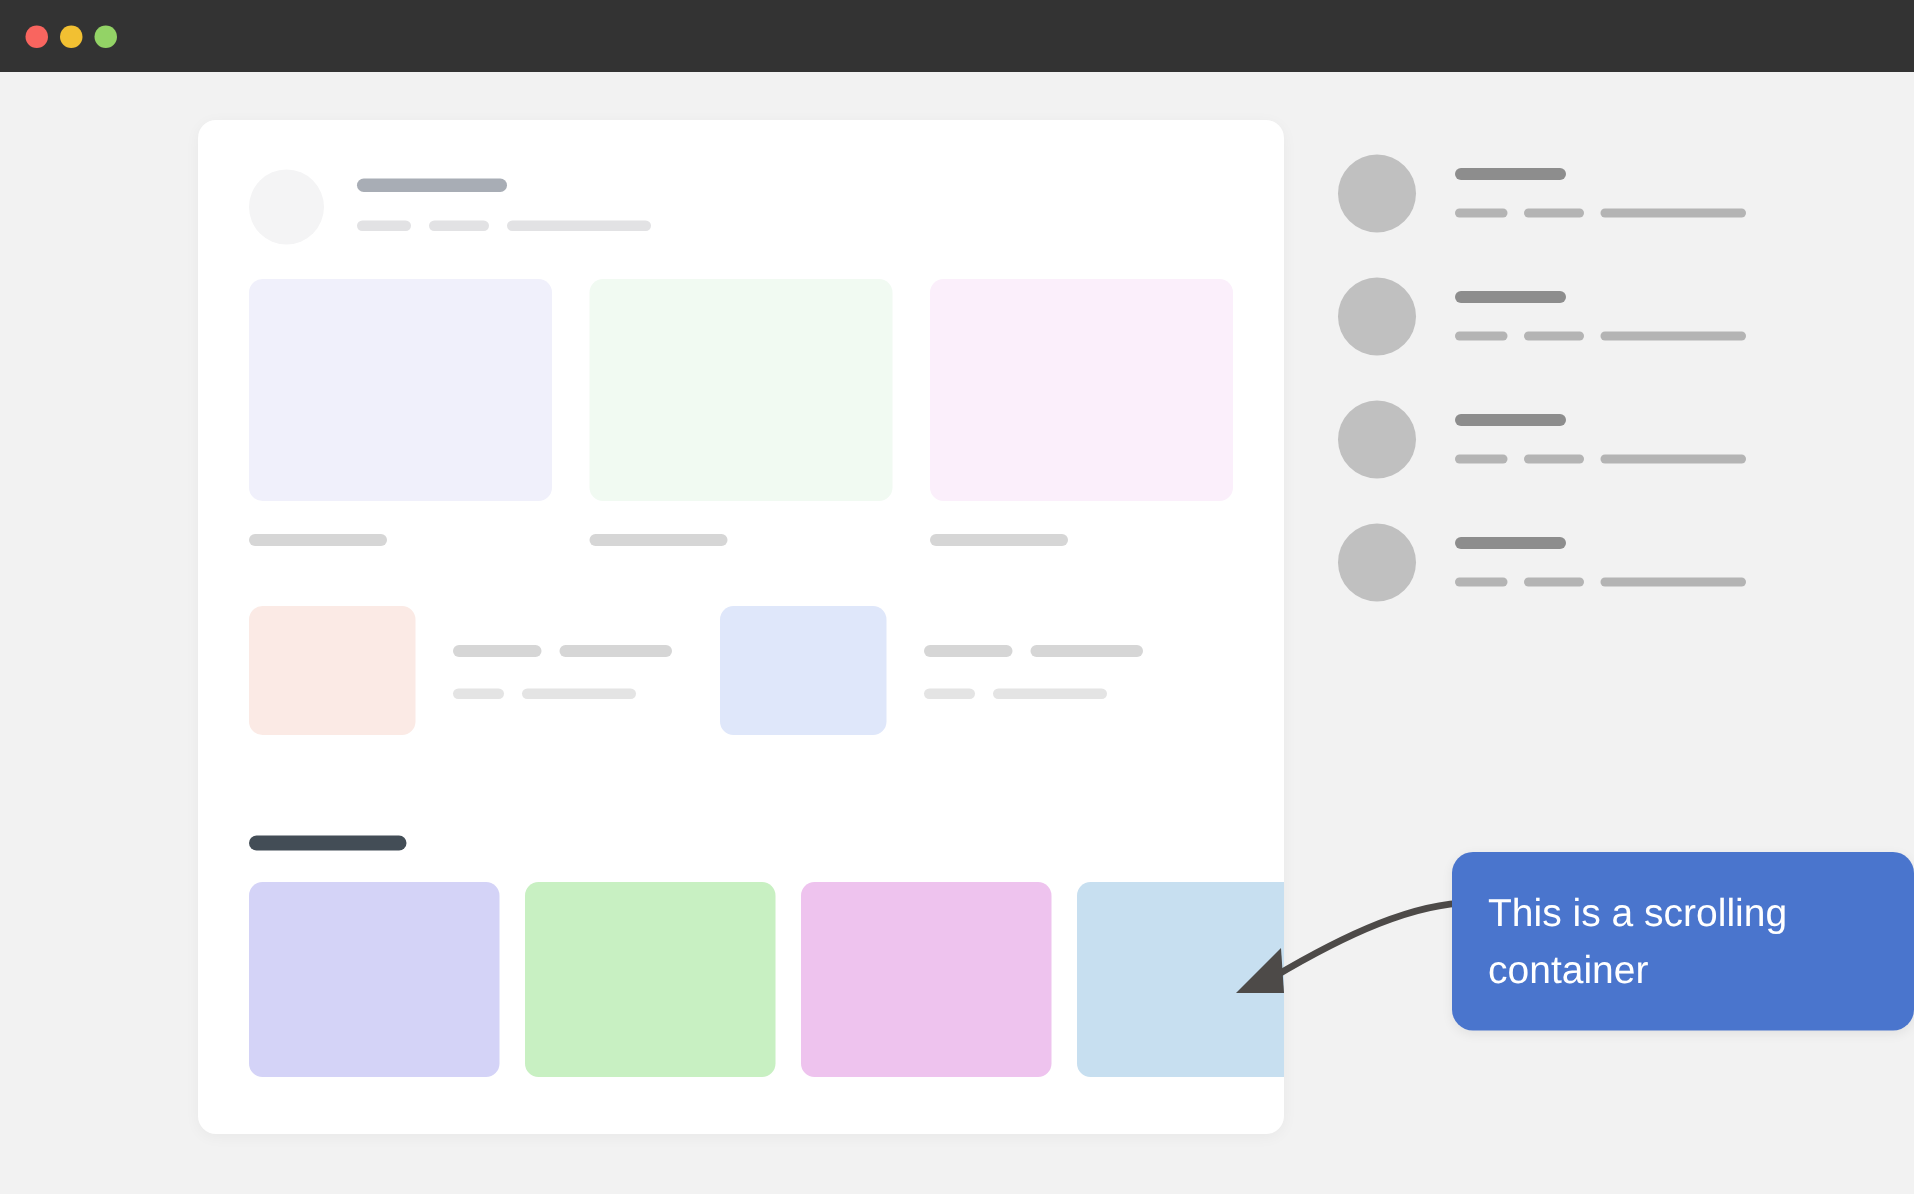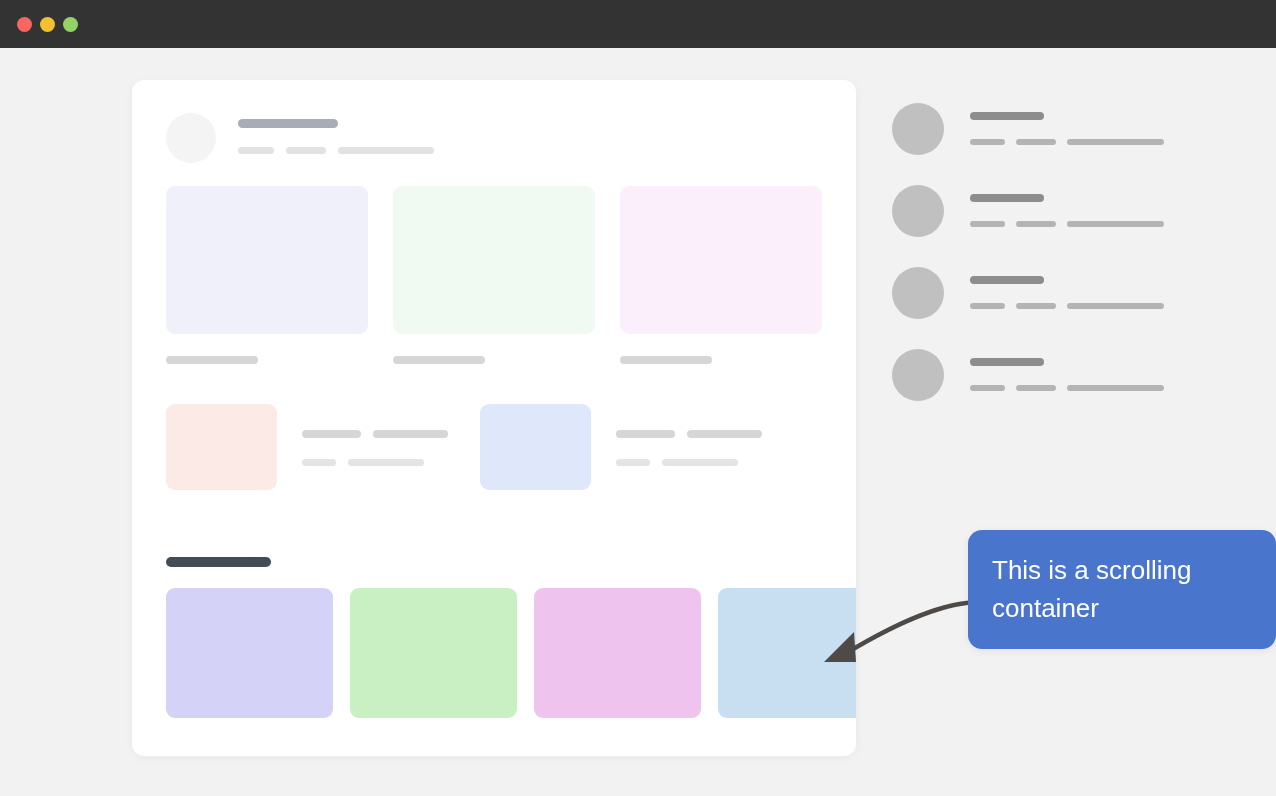--- a/index.html
+++ b/index.html
@@ -198,21 +198,21 @@
   }
   .side-meta { display: flex; gap: 11px; align-items: center; }
   .sm-a { width: 35px; height: 6px; border-radius: 3px; background: #b4b4b4; }
   .sm-b { width: 40px; height: 6px; border-radius: 3px; background: #b4b4b4; }
   .sm-c { width: 97px; height: 6px; border-radius: 3px; background: #b4b4b4; }
 
   
   .callout {
     position: absolute;
     left: 968px;
-    top: 530px;
+    top: 568px;
     width: 308px;
     box-sizing: border-box;
     padding: 22px 24px;
     background: #4a75cd;
     border-radius: 14px;
     color: #ffffff;
     font-size: 26px;
     line-height: 1.45;
     box-shadow: 0 2px 8px rgba(0,0,0,0.07);
   }

